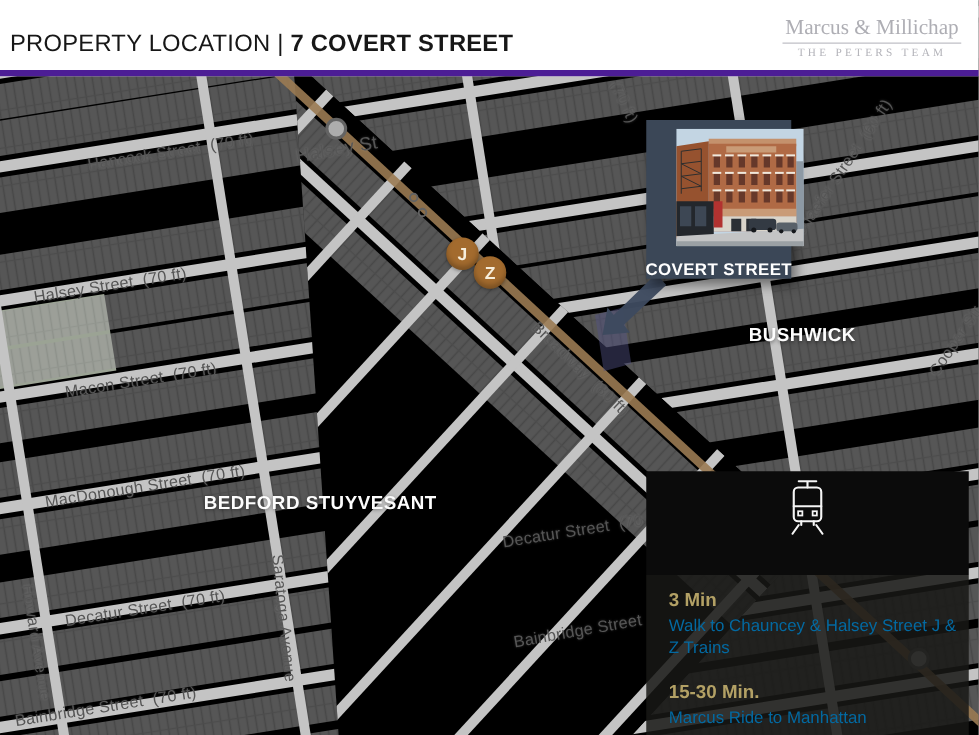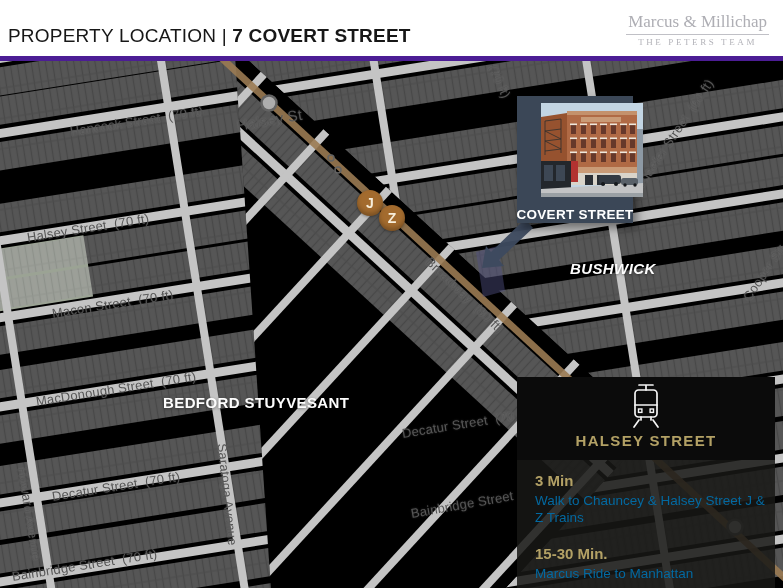--- a/index.html
+++ b/index.html
@@ -169,21 +169,21 @@
       <span class="street-label" style="left: 52px; top: 489px; transform: rotate(-9deg);">Decatur Street  (70 ft)</span>
       <span class="street-label" style="left: 402px; top: 426px; transform: rotate(-9deg);">Decatur Street  (70 ft)</span>
       <span class="street-label" style="left: 411px; top: 506px; transform: rotate(-10deg);">Bainbridge Street</span>
       <span class="street-label" style="left: 12px; top: 569px; transform: rotate(-9deg);">Bainbridge Street  (70 ft)</span>
       <span class="street-label" style="left: 22px; top: 460px; transform: rotate(81deg);">Howard Avenue</span>
       <span class="street-label" style="left: 222px; top: 436px; transform: rotate(84deg);">Saratoga Avenue</span>
       <span class="street-label" style="left: 428px; top: 252px; transform: rotate(44deg);">Broadway  (80 ft)</span>
     </div>
   <div id="hood-labels">
       <span class="hood-label" style="left: 163px; top: 394px;">BEDFORD STUYVESANT</span>
-      <span class="hood-label" style="left: 570px; top: 260px; font-style: italic;">BUSHWICK</span>
+      <span class="hood-label" style="left: 599px; top: 260px;">BUSHWICK</span>
     </div>
 
   <svg id="overlay-svg" width="783" height="588">
     <polygon points="476,252 498,246 505,291 483,297" fill="rgba(82,82,132,0.45)"></polygon>
     <polygon points="525,219 491,252 486,246 482,268 504,266 499,260 533,228" fill="#3d4a5f" opacity="0.96"></polygon>
   </svg>
 
   <div id="markers">
       <div class="subway-marker" style="left: 357px; top: 190px;">J</div>
       <div class="subway-marker" style="left: 379px; top: 205px;">Z</div>
@@ -271,21 +271,20 @@
   <div class="panel-top">
     <svg class="tram" width="44" height="48" viewBox="0 0 44 48" fill="none" stroke="#f5f5f5" stroke-width="1.7" stroke-linecap="round">
       <path d="M15 3 H29 M22 3 V8"></path>
       <rect x="11" y="8" width="22" height="27" rx="3.5"></rect>
       <path d="M11 23 H33"></path>
       <rect x="14.5" y="27" width="3.4" height="3.4" stroke-width="1.4"></rect>
       <rect x="26.1" y="27" width="3.4" height="3.4" stroke-width="1.4"></rect>
       <path d="M17 35 V38 M27 35 V38"></path>
       <path d="M15 38 L10 45 M29 38 L34 45"></path>
     </svg>
-    <div class="station-name">HALSEY STREET</div>
   </div>
   <div class="panel-body" id="panel-items">
       <div class="panel-item">
         <div class="item-time">3 Min</div>
         <div class="item-desc">Walk to Chauncey &amp; Halsey Street J &amp; Z Trains</div>
       </div>
       <div class="panel-item">
         <div class="item-time">15-30 Min.</div>
         <div class="item-desc">Marcus Ride to Manhattan</div>
       </div>

